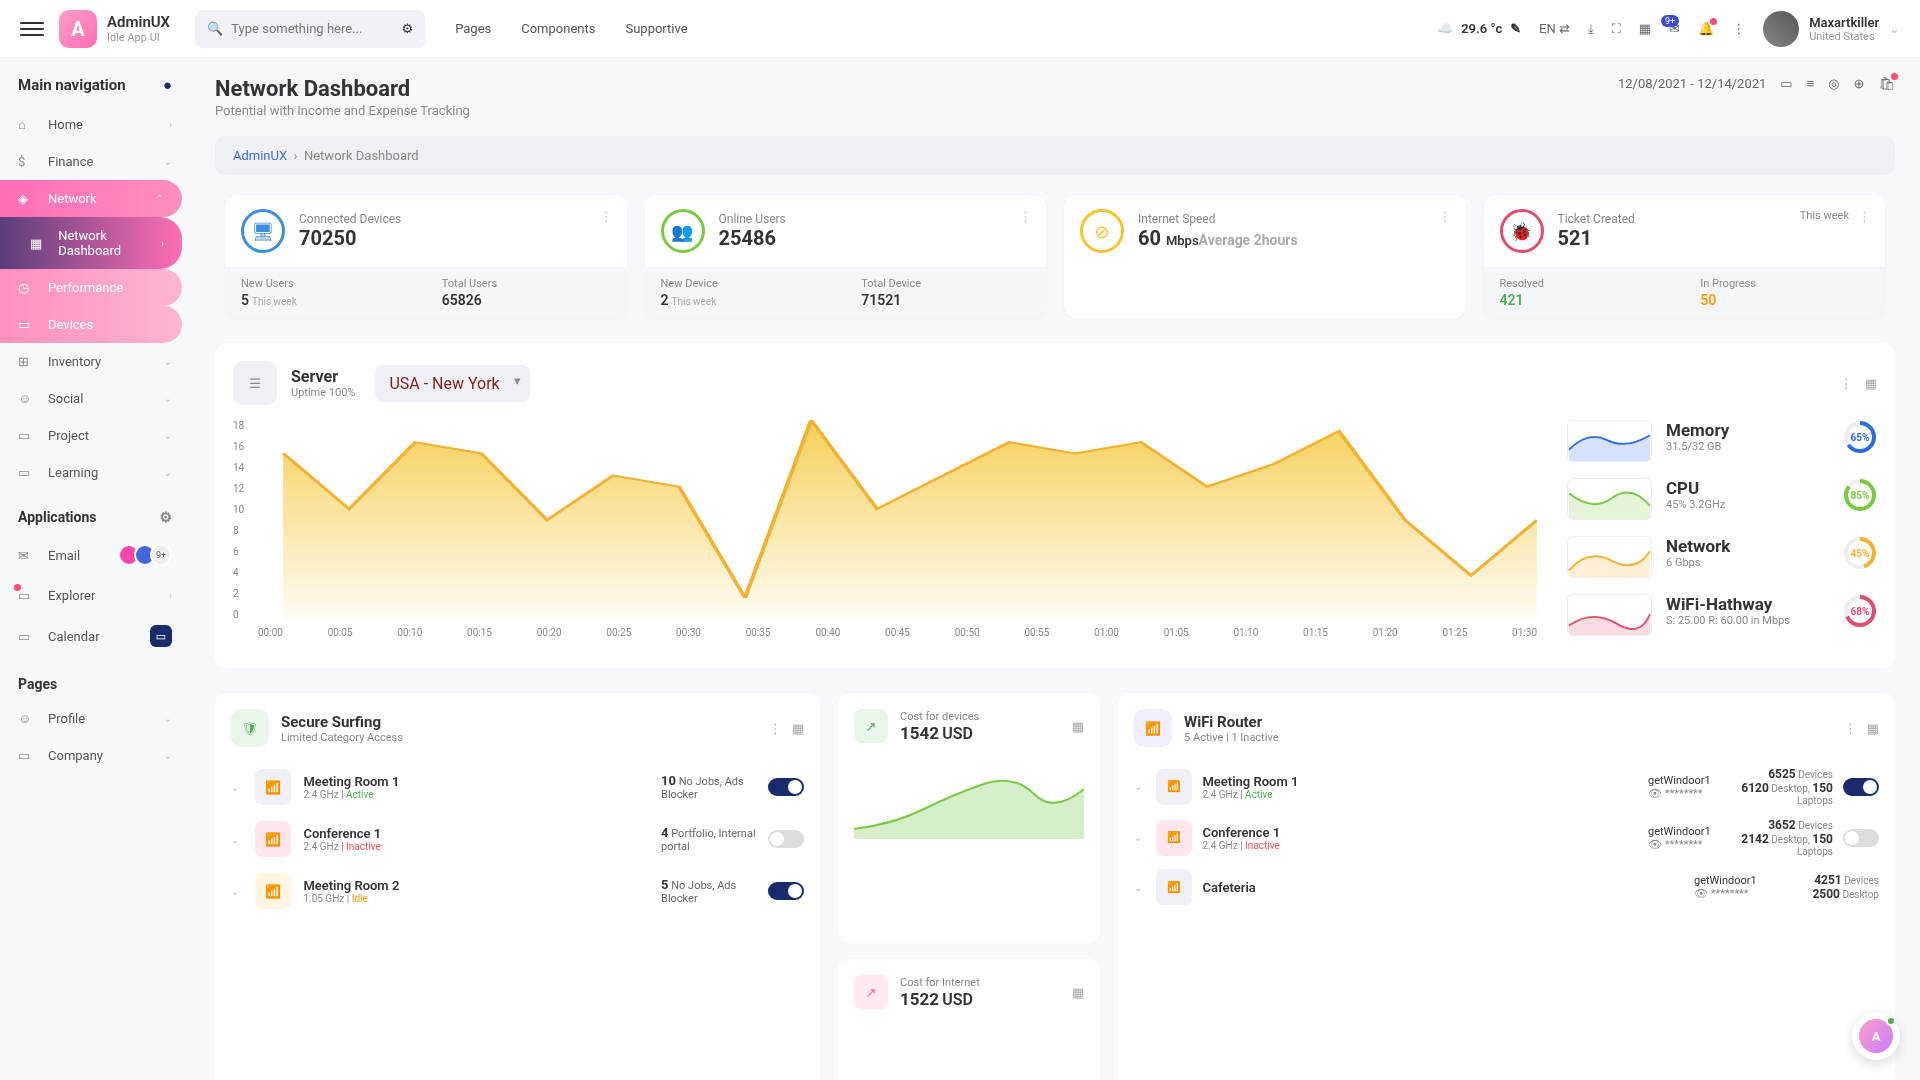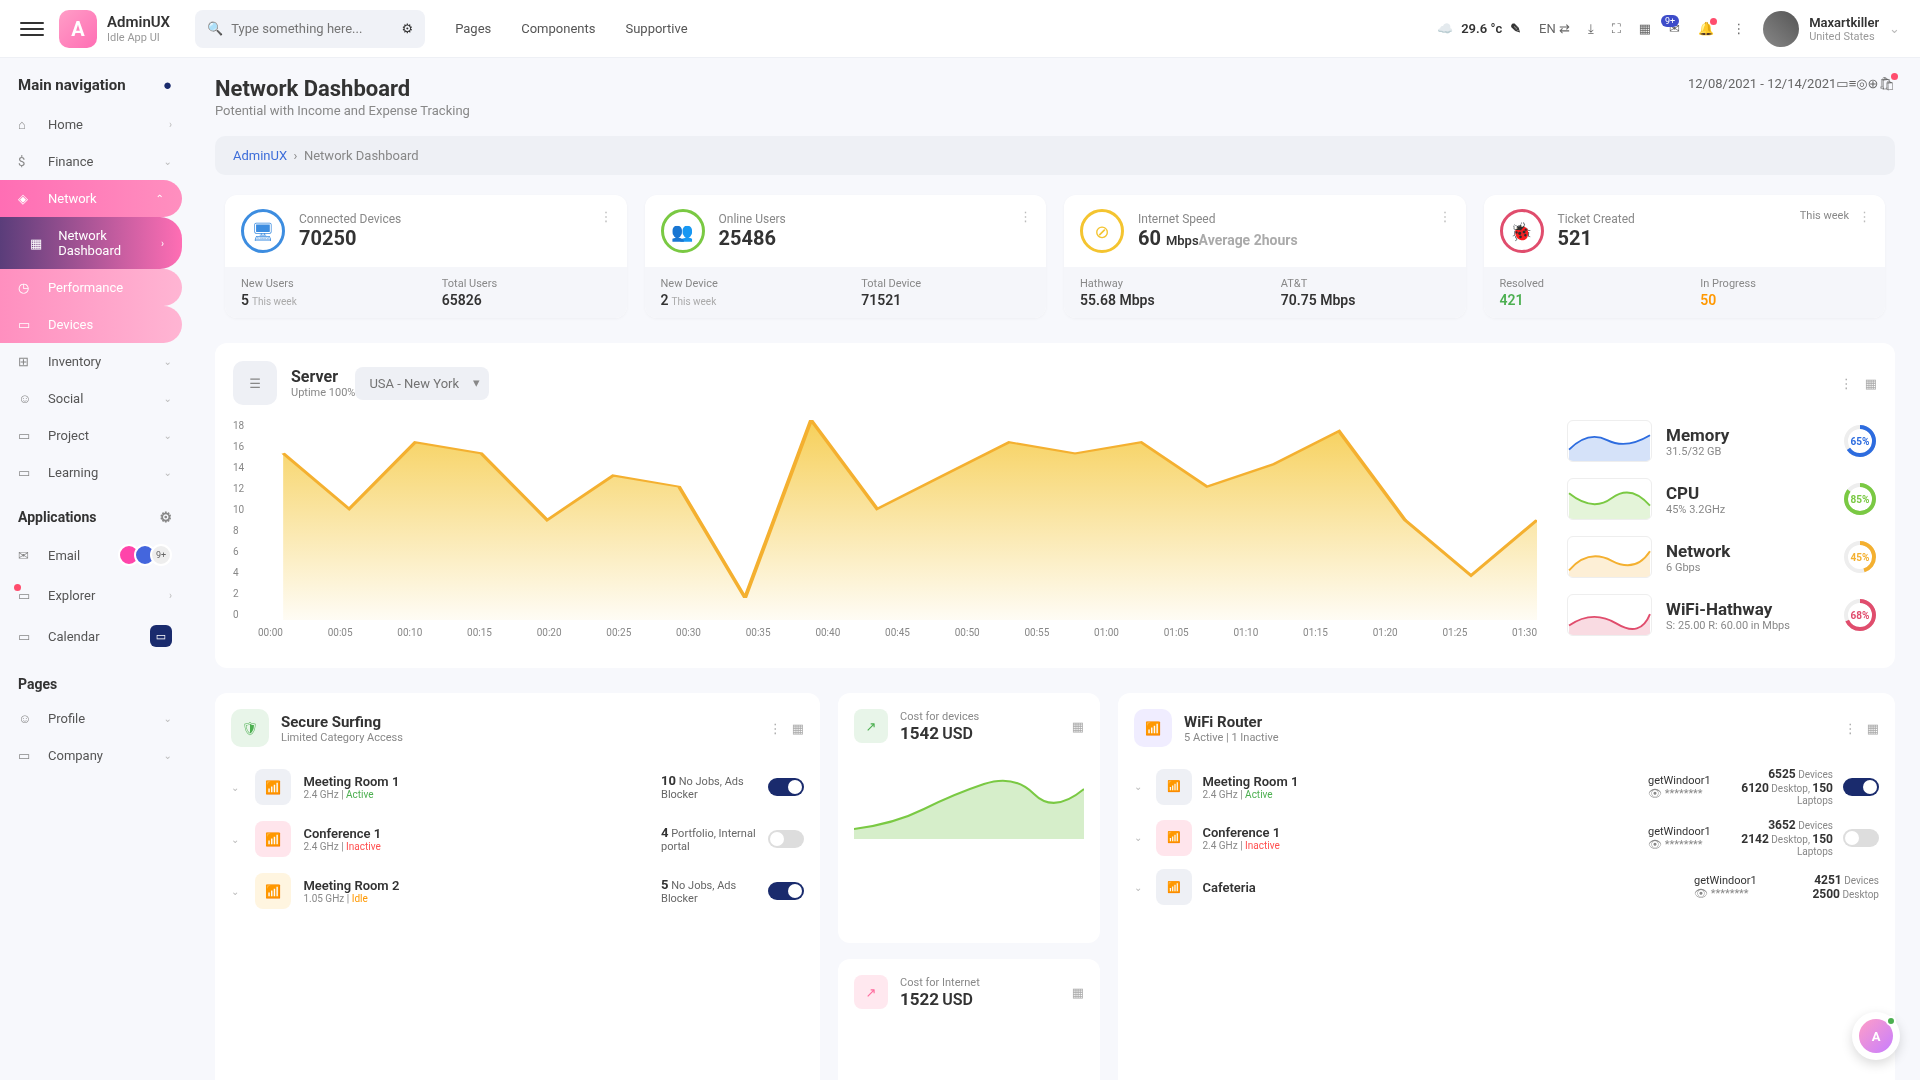--- a/index.html
+++ b/index.html
@@ -40,21 +40,21 @@
 .avatars{display:flex;margin-left:auto}
 .av{width:22px;height:22px;border-radius:50%;border:2px solid #fff;margin-left:-6px}
 .av1{background:#f4a}
 .av2{background:#46d}
 .av3{background:#eee;color:#666;font-size:9px;display:flex;align-items:center;justify-content:center}
 .cal-badge{margin-left:auto;background:#1a2b6d;color:#fff;width:22px;height:22px;border-radius:6px;display:flex;align-items:center;justify-content:center;font-size:11px}
 .main{flex:1;padding:18px 25px;min-width:0}
 .page-head{display:flex;align-items:flex-start;margin-bottom:18px}
 .page-title{font-size:22px;font-weight:700;color:#333}
 .page-sub{font-size:13px;color:#888;margin-top:2px}
-.page-actions{margin-left:auto;display:flex;align-items:center;color:#666}
+.page-actions{margin-left:auto;display:flex;align-items:center;gap:14px;color:#666}
 .breadcrumb{background:#eef0f5;padding:12px 18px;border-radius:10px;margin-bottom:20px;font-size:13px;color:#888}
 .breadcrumb a{color:#3d6dd9}
 .stats-row{display:flex;gap:18px;margin-bottom:25px;padding:0 10px}
 .stat-card{flex:1;background:#fff;border-radius:12px;overflow:hidden;box-shadow:0 1px 3px rgba(0,0,0,0.04)}
 .stat-top{display:flex;align-items:center;padding:14px 16px;position:relative}
 .stat-icon{width:44px;height:44px;border-radius:50%;display:flex;align-items:center;justify-content:center;margin-right:14px;font-size:18px}
 .ic-blue{border:3px solid #3d8de0;color:#3d8de0}
 .ic-green{border:3px solid #7ac943;color:#7ac943}
 .ic-yellow{border:3px solid #f4c430;color:#f4c430}
 .ic-red{border:3px solid #e04d6d;color:#e04d6d}
@@ -69,31 +69,31 @@
 .stat-cell-label{font-size:11px;color:#888}
 .stat-cell-val{font-size:14px;font-weight:600;margin-top:2px}
 .stat-cell-note{font-size:10px;color:#aaa;margin-left:3px;font-weight:400}
 .green{color:#4caf50}
 .orange{color:#ff9800}
 .server-card{background:#fff;border-radius:12px;padding:18px;margin-bottom:25px}
 .server-head{display:flex;align-items:center;margin-bottom:15px}
 .server-ico{width:44px;height:44px;background:#eef0f5;border-radius:10px;display:flex;align-items:center;justify-content:center;margin-right:14px;color:#888}
 .server-title{font-weight:700;font-size:16px}
 .server-sub{font-size:11px;color:#888}
-.server-select{background:#eef0f5;border:none;padding:9px 30px 9px 14px;border-radius:8px;font-size:13px;color:#737373;appearance:none;position:relative}
+.server-select{margin-left:20px;background:#eef0f5;border:none;padding:9px 30px 9px 14px;border-radius:8px;font-size:16px;color:#7f1d1d;appearance:none;position:relative}
 .select-wrap{position:relative}
 .select-wrap::after{content:'▾';position:absolute;right:10px;top:8px;color:#888;pointer-events:none}
 .server-actions{margin-left:auto;display:flex;gap:12px;color:#aaa}
 .server-body{display:flex;gap:30px}
 .chart-area{flex:1;position:relative;height:230px}
 .chart-svg{width:100%;height:200px}
 .x-labels{display:flex;justify-content:space-between;font-size:10px;color:#888;margin-top:4px;padding-left:25px}
 .y-labels{position:absolute;left:0;top:0;height:200px;display:flex;flex-direction:column;justify-content:space-between;font-size:10px;color:#888}
 .metrics{width:310px;display:flex;flex-direction:column;gap:16px}
-.metric{display:flex;align-items:center;gap:14px}
+.metric{display:flex;gap:14px}
 .spark{width:85px;height:42px;border:1px solid #eee;border-radius:6px}
 .metric-info{flex:1}
 .metric-title{font-weight:700;font-size:17px}
 .metric-sub{font-size:11px;color:#888}
 .ring{width:34px;height:34px;position:relative}
 .ring svg{transform:rotate(-90deg)}
 .ring-text{position:absolute;top:50%;left:50%;transform:translate(-50%,-50%);font-size:10px;font-weight:700}
 .bottom-row{display:flex;gap:18px}
 .card{background:#fff;border-radius:12px;padding:16px;flex:1}
 .card-head{display:flex;align-items:center;margin-bottom:14px}
@@ -347,30 +347,20 @@
         <div class="stat-card">
     <div class="stat-top">
       <div class="stat-icon ic-yellow">⊘</div>
       <div>
               <div class="stat-label">Internet Speed</div>
         <div class="stat-value">60 <span class="stat-unit">Mbps</span><span class="stat-note">Average 2hours</span></div>
             </div>
 
       <span class="stat-menu">⋮</span>
     </div>
-          <div class="stat-bottom">
-            <div class="stat-cell">
-              <div class="stat-cell-label">Hathway</div>
-              <div class="stat-cell-val ">55.68 Mbps</div>
-            </div>
-            <div class="stat-cell">
-              <div class="stat-cell-label">AT&amp;T</div>
-              <div class="stat-cell-val ">70.75 Mbps</div>
-            </div>
-          </div>
         </div>
         <div class="stat-card">
     <div class="stat-top">
       <div class="stat-icon ic-red">🐞</div>
       <div>
               <div class="stat-label">Ticket Created</div>
         <div class="stat-value">521</div>
             </div>
       <span class="stat-pill">This week</span>
       <span class="stat-menu">⋮</span>

